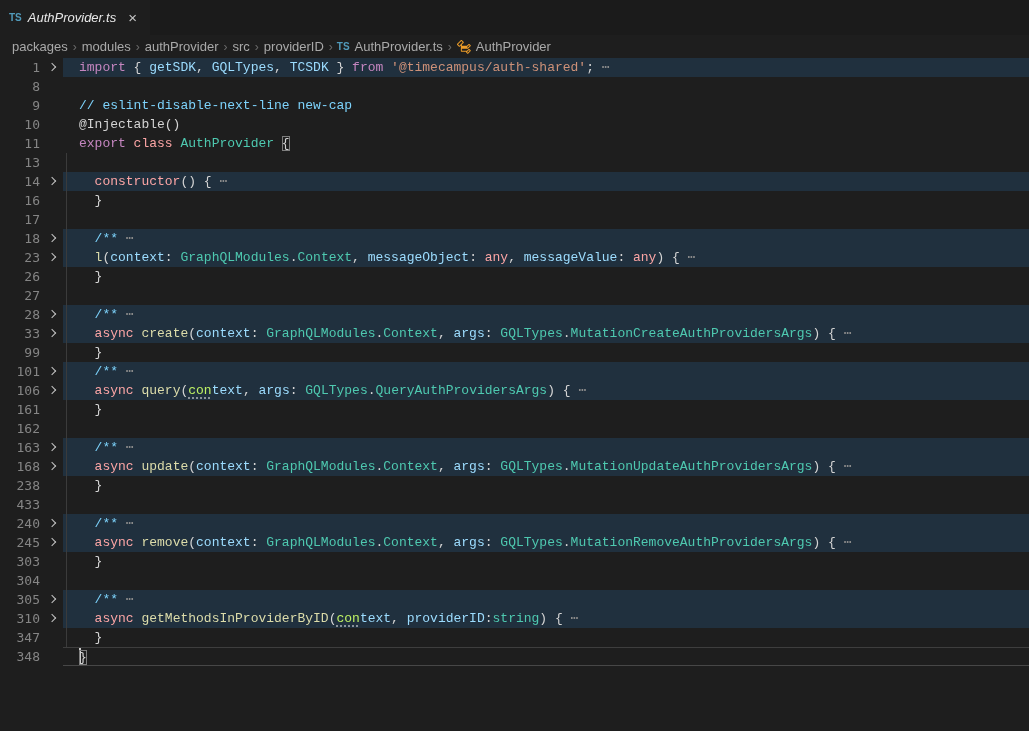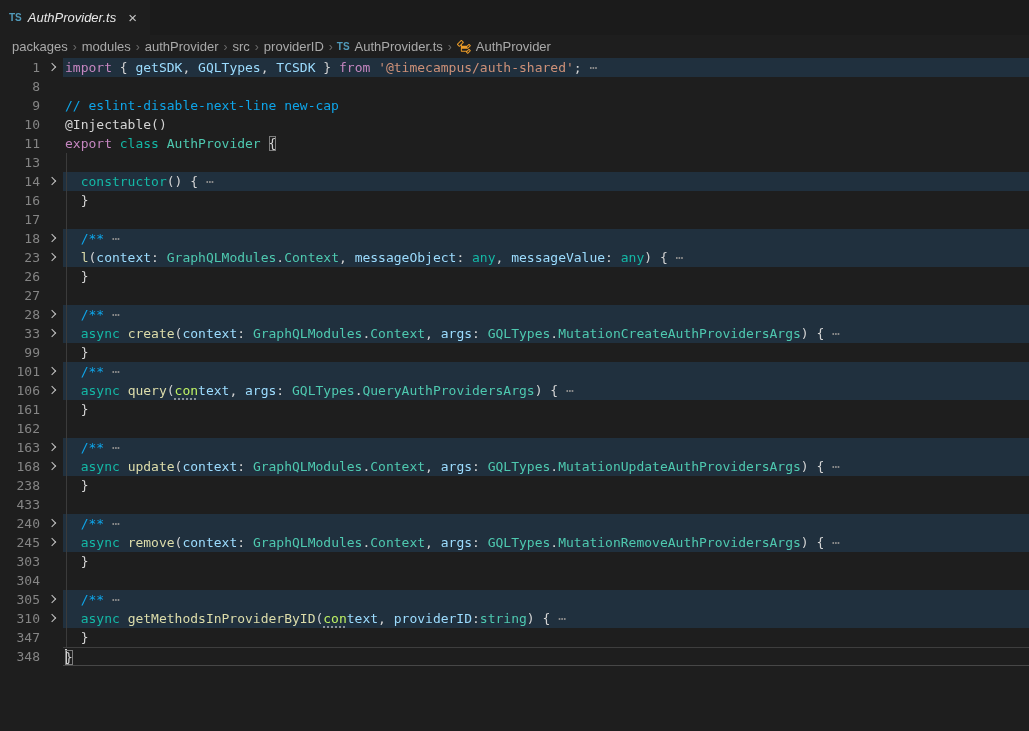--- a/index.html
+++ b/index.html
@@ -19,34 +19,34 @@
   .breadcrumb .sep{color:#6a6a6a;margin:0 4px;font-size:12px;}
   .breadcrumb .ftico{color:#519aba;font-weight:bold;font-size:10px;margin-right:4px;}
   .breadcrumb .symico{display:inline-block;width:16px;height:16px;margin-right:3px;vertical-align:-3px;}
 
   
   .editor{position:relative;height:673px;background:#1e1e1e;font-family:"DejaVu Sans Mono","Liberation Mono",monospace;font-size:13px;line-height:19px;cursor:text;}
   .row{display:flex;height:19px;}
   .num{width:40px;flex:0 0 40px;text-align:right;color:#858585;user-select:none;}
   .chev{width:23px;flex:0 0 23px;display:flex;align-items:center;justify-content:center;}
   .chevron{display:inline-block;width:6px;height:6px;border-top:1.4px solid #c5c5c5;border-right:1.4px solid #c5c5c5;transform:rotate(45deg);margin-top:-1px;}
-  .line-content{flex:1;position:relative;white-space:pre;color:#d4d4d4;padding-left:2px;}
+  .line-content{flex:1;position:relative;white-space:pre;color:#d4d4d4;padding-left:16px;font-family:Liberation Mono, monospace;}
   .line-content.hl{background:#20303e;}
   .line-content.cur{border-top:1px solid rgba(255,255,255,0.14);border-bottom:1px solid rgba(255,255,255,0.18);}
   .guide{position:absolute;left:3px;top:0;bottom:0;border-left:1px solid #3b3b3b;}
 
   
   .tk-kw{color:#C586C0;}
-  .tk-kw2{color:#14b8a6;}
+  .tk-kw2{color:#fca5a5;}
   .tk-type{color:#4EC9B0;}
   .tk-var{color:#9CDCFE;}
   .tk-varh{color:#bef264;text-decoration:underline dotted #8a9199 2px;text-underline-offset:3px;}
   .tk-fn{color:#DCDCAA;}
   .tk-str{color:#CE9178;}
-  .tk-com{color:#0ea5e9;}
+  .tk-com{color:#7dd3fc;}
   .tk-pun{color:#D4D4D4;}
   .tk-fold{color:#8a8a8a;cursor:pointer;}
   .tk-brk{color:#D4D4D4;box-shadow:inset 0 0 0 1px #7d7d7d;}
   .cursor{display:inline-block;width:2px;height:15px;background:#cfcfcf;vertical-align:-2px;margin-right:-2px;}
 </style>
 </head>
 <body>
 
 <div class="tabbar">
   <div class="tab">

